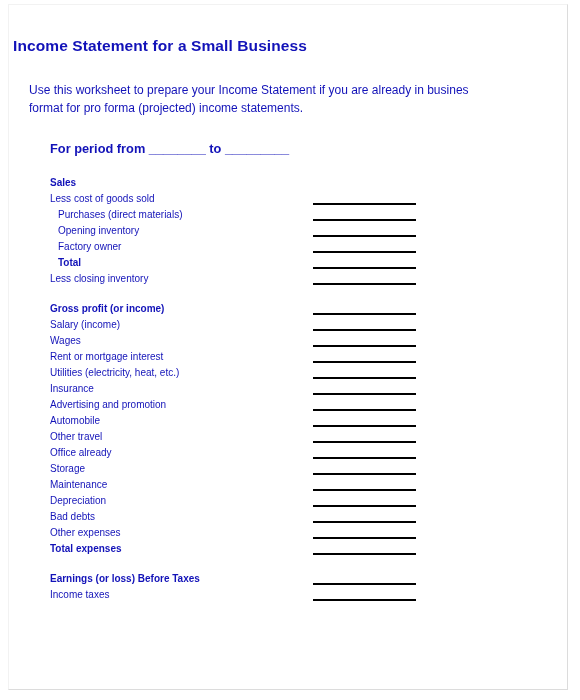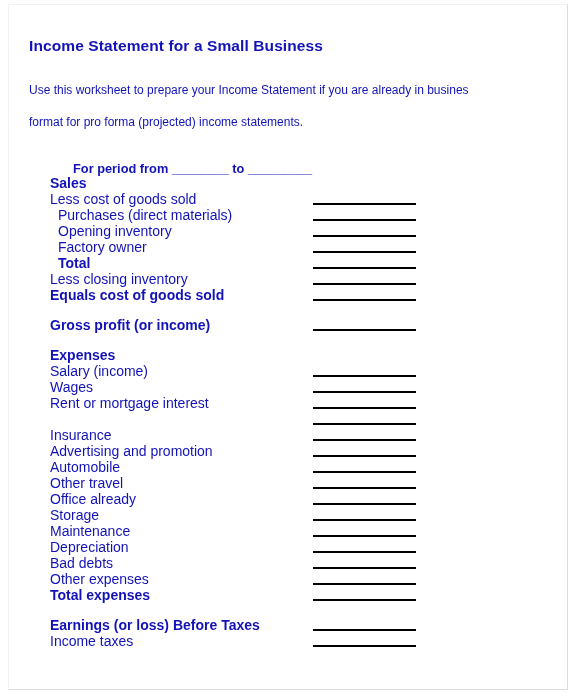--- a/index.html
+++ b/index.html
@@ -33,70 +33,69 @@
   #doc {
     position: relative;
     width: 100%;
     height: 100%;
     color: #1212b8;
   }
 
   
   .doc-title {
     position: absolute;
-    left: 20px;
+    left: 4px;
     top: 32px;
     font-size: 15.5px;
     font-weight: bold;
     letter-spacing: 0.1px;
     white-space: nowrap;
   }
 
   
   .intro {
     position: absolute;
     left: 20px;
     top: 76px;
     width: 540px;
     font-size: 12px;
     line-height: 18px;
     white-space: nowrap;
     overflow: hidden;
   }
-  .intro .l2 { display: block; margin-top: 14px; }
+  .intro .l2 { display: block; }
 
   
   .period {
     position: absolute;
     left: 41px;
-    top: 156px;
+    top: 136px;
     font-size: 12.8px;
     font-weight: bold;
     white-space: nowrap;
-    margin-left: 23px;
   }
 
   
   #rows {
     position: absolute;
     left: 0;
     top: 170px;
     width: 100%;
   }
   .row {
     position: relative;
     height: 16px;
     line-height: 16px;
   }
   .row.gap-before { margin-top: 14px; }
 
   .row .label {
     position: absolute;
     top: 0;
-    font-size: 14px;
+    font-size: 10px;
     white-space: nowrap;
   }
   .row.lvl0 .label { left: 41px; }
   .row.lvl1 .label { left: 49px; }
   .row.bold .label { font-weight: bold; }
 
   .row .rule {
     position: absolute;
     left: 304px;
     width: 103px;
@@ -141,44 +140,38 @@
           <span class="rule"></span>
         </div>
         <div class="row lvl1 bold">
           <span class="label">Total</span>
           <span class="rule"></span>
         </div>
         <div class="row lvl0">
           <span class="label">Less closing inventory</span>
           <span class="rule"></span>
         </div>
-        <div class="row lvl0 bold">
-          <span class="label">Equals cost of goods sold</span>
-          <span class="rule"></span>
-        </div>
         <div class="row lvl0 bold gap-before">
           <span class="label">Gross profit (or income)</span>
           <span class="rule"></span>
         </div>
-        <div class="row lvl0 bold gap-before">
-          <span class="label">Expenses</span>
-        </div>
         <div class="row lvl0">
           <span class="label">Salary (income)</span>
           <span class="rule"></span>
         </div>
         <div class="row lvl0">
           <span class="label">Wages</span>
           <span class="rule"></span>
         </div>
         <div class="row lvl0">
           <span class="label">Rent or mortgage interest</span>
           <span class="rule"></span>
         </div>
         <div class="row lvl0">
+          <span class="label">Utilities (electricity, heat, etc.)</span>
           <span class="rule"></span>
         </div>
         <div class="row lvl0">
           <span class="label">Insurance</span>
           <span class="rule"></span>
         </div>
         <div class="row lvl0">
           <span class="label">Advertising and promotion</span>
           <span class="rule"></span>
         </div>

